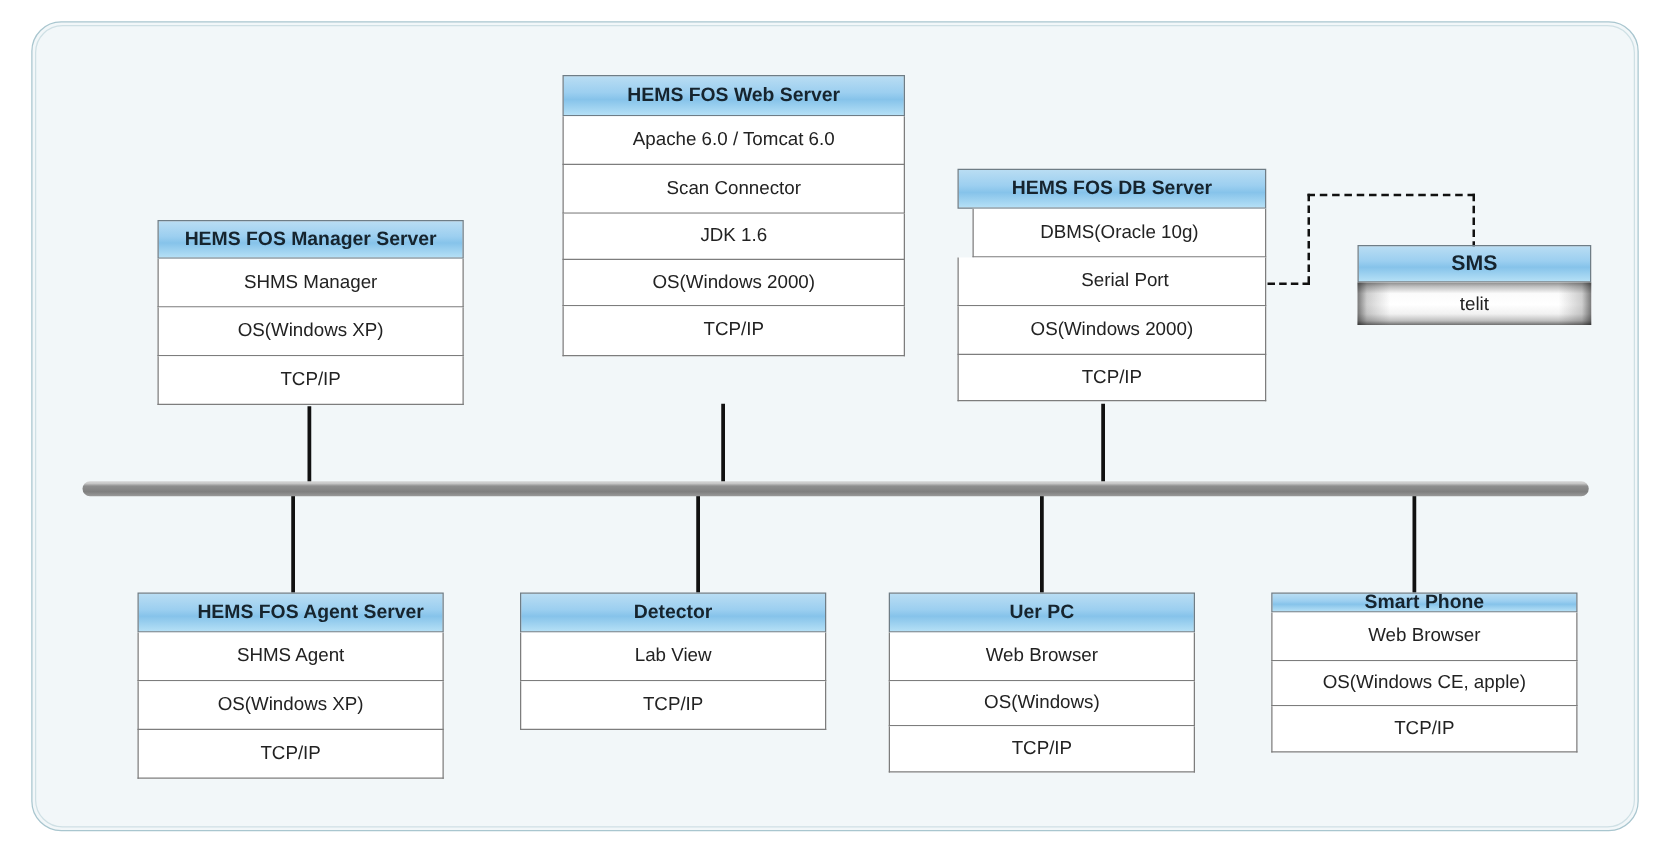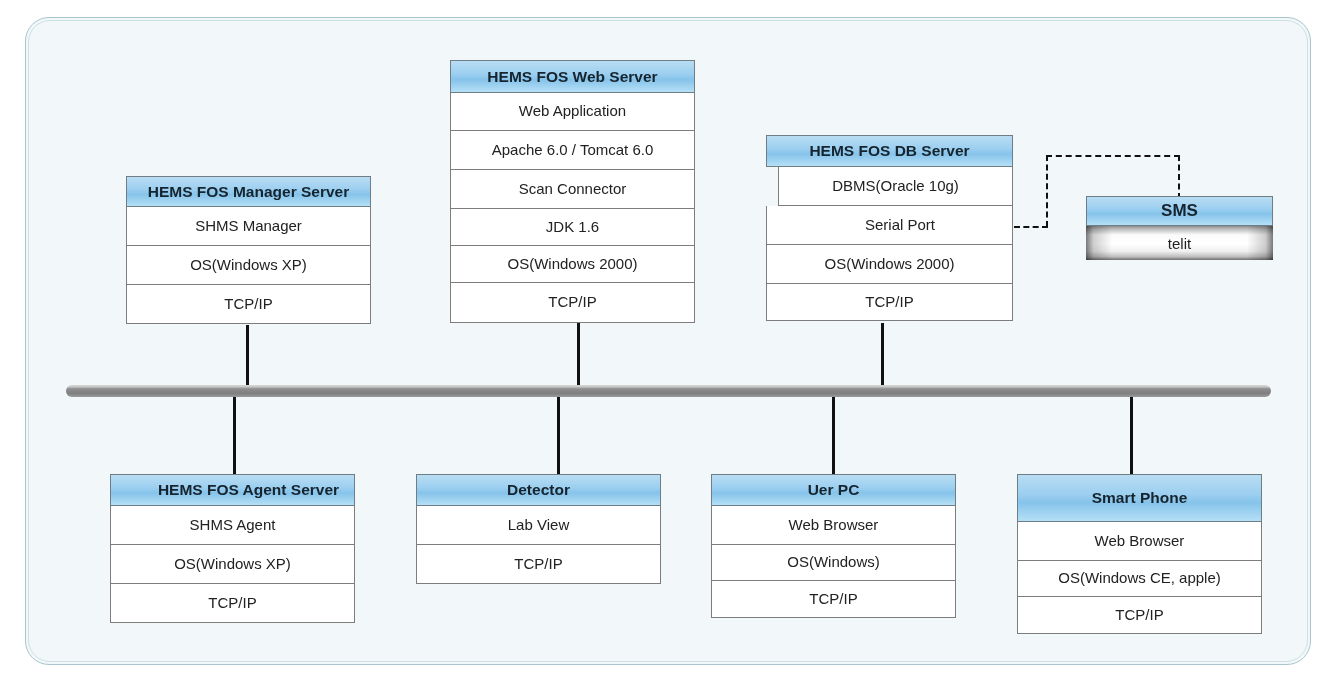--- a/index.html
+++ b/index.html
@@ -176,23 +176,22 @@
 
   <div id="bus"></div>
 
   <div class="stack" style="left:126px; top:176px; width:245px;">
     <div class="row head" style="height:31px;">HEMS FOS Manager Server</div>
     <div class="row" style="height:39px;">SHMS Manager</div>
     <div class="row" style="height:39px;">OS(Windows XP)</div>
     <div class="row" style="height:39px;">TCP/IP</div>
   </div>
 
-  <div class="stack" style="left:450px; top:60px; width:245px;">
+  <div class="stack" style="left:450px; top:60px; width:274px;">
     <div class="row head" style="height:33px;">HEMS FOS Web Server</div>
-    <div class="row" style="height:38px;">Web Application</div>
     <div class="row" style="height:39px;">Apache 6.0 / Tomcat 6.0</div>
     <div class="row" style="height:39px;">Scan Connector</div>
     <div class="row" style="height:37px;">JDK 1.6</div>
     <div class="row" style="height:37px;">OS(Windows 2000)</div>
     <div class="row" style="height:40px;">TCP/IP</div>
   </div>
 
   <div class="stack" style="left:766px; top:135px; width:247px;">
     <div class="row head" style="height:32px;">HEMS FOS DB Server</div>
     <div class="row" style="height:39px;margin-left:12px;">DBMS(Oracle 10g)</div>
@@ -220,19 +219,19 @@
   </div>
 
   <div class="stack" style="left:711px; top:474px; width:245px;">
     <div class="row head" style="height:32px;">Uer PC</div>
     <div class="row" style="height:39px;">Web Browser</div>
     <div class="row" style="height:36px;">OS(Windows)</div>
     <div class="row" style="height:37px;">TCP/IP</div>
   </div>
 
   <div class="stack" style="left:1017px; top:474px; width:245px;">
-    <div class="row head" style="height:48px;">Smart Phone</div>
+    <div class="row head" style="height:16px;">Smart Phone</div>
     <div class="row" style="height:39px;">Web Browser</div>
     <div class="row" style="height:36px;">OS(Windows CE, apple)</div>
     <div class="row" style="height:37px;">TCP/IP</div>
   </div>
 
 </div>
 
 </body></html>

